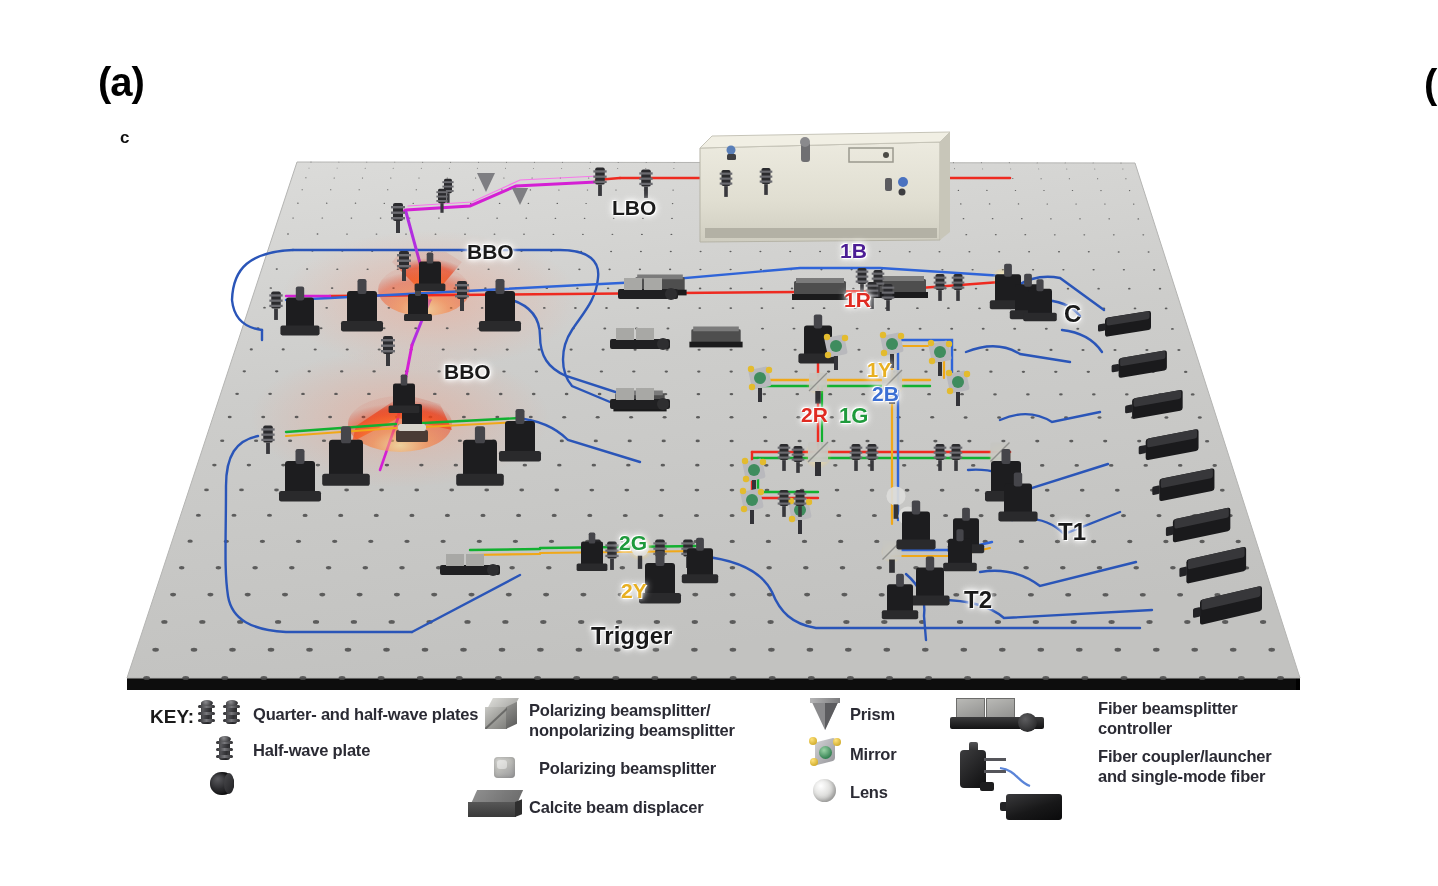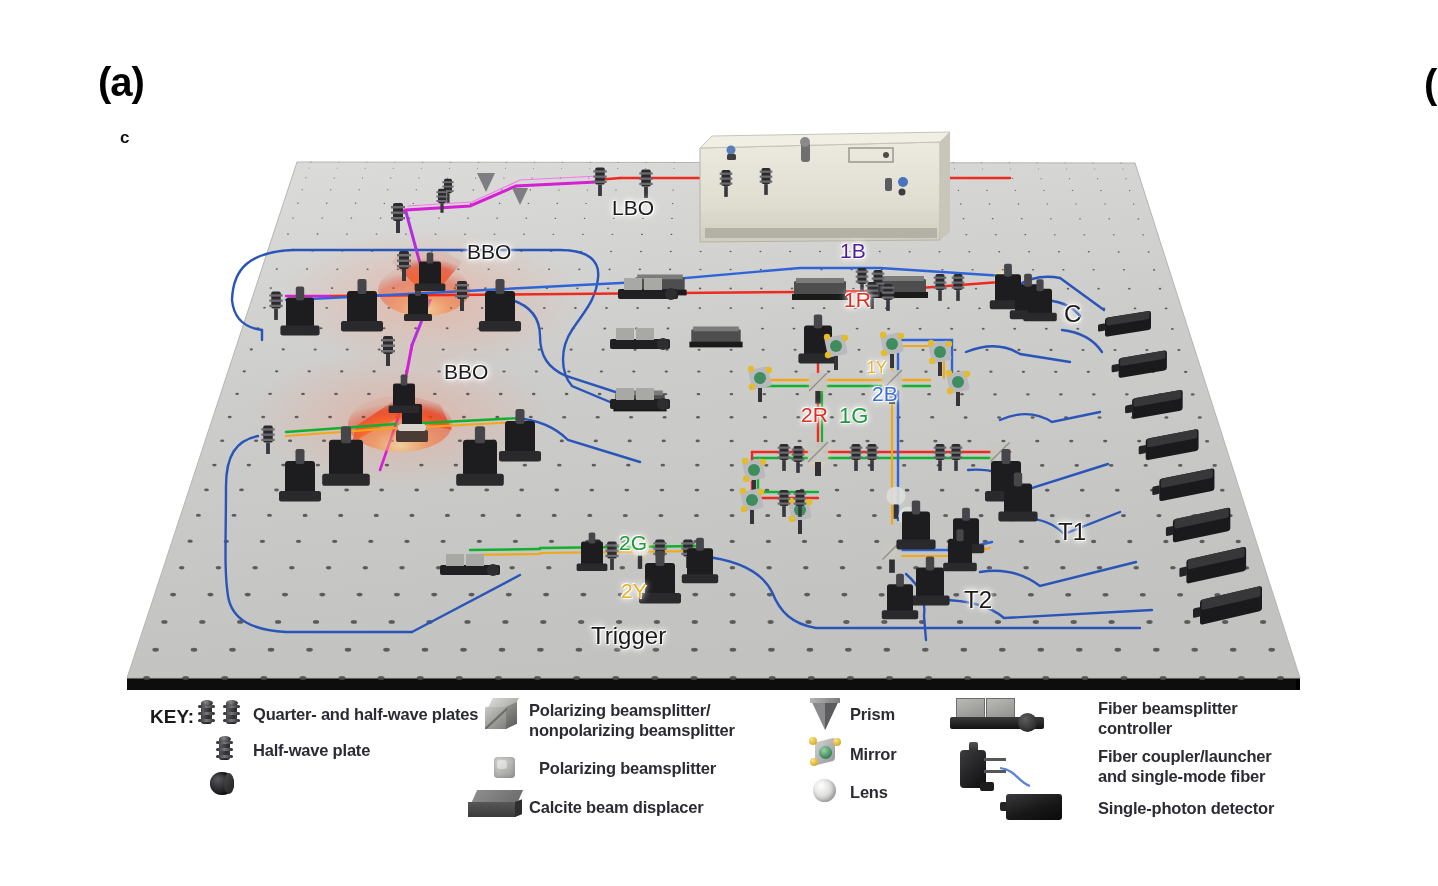--- a/index.html
+++ b/index.html
@@ -11,21 +11,21 @@
   #panel-label{position:absolute;left:98px;top:60px;font-size:40px;font-weight:bold;
                letter-spacing:-1px;color:#000;}
   #sub-letter{position:absolute;left:120px;top:128px;font-size:17px;font-weight:bold;color:#111;}
   #panel-b-edge{position:absolute;left:1424px;top:62px;font-size:40px;font-weight:bold;color:#000;}
 
   
   #stage{position:absolute;left:0;top:0;width:1438px;height:886px;}
   svg.layer{position:absolute;left:0;top:0;width:1438px;height:886px;overflow:visible;}
 
   
-  .ann{position:absolute;font-weight:normal;white-space:nowrap;
+  .ann{position:absolute;font-weight:bold;white-space:nowrap;
        font-family:"Liberation Sans",sans-serif;
        text-shadow:0 0 4px #fff,0 0 7px #fff,0 0 10px #fff,1px 1px 0 #fff,-1px -1px 0 #fff;padding-left:12px;}
 
   
   #key{position:absolute;left:150px;top:694px;width:1190px;height:140px;}
   .key-word{position:absolute;font-size:19px;font-weight:bold;color:#1a1a1a;}
   .key-text{position:absolute;font-size:16.5px;color:#2b2b34;line-height:20px;
             font-weight:bold;letter-spacing:-0.2px;}
   .key-ico{position:absolute;}
 
@@ -1431,21 +1431,21 @@
       </g>
 </svg>
 
 <div id="annotation-layer">
       <div class="ann" style="left: 600px; top: 196px; font-size: 21px; color: rgb(26, 26, 26);">LBO</div>
       <div class="ann" style="left: 455px; top: 240px; font-size: 21px; color: rgb(26, 26, 26);">BBO</div>
       <div class="ann" style="left: 432px; top: 360px; font-size: 21px; color: rgb(26, 26, 26);">BBO</div>
       <div class="ann" style="left: 828px; top: 239px; font-size: 21px; color: #4c1d95;">1B</div>
       <div class="ann" style="left: 832px; top: 288px; font-size: 21px; color: rgb(224, 43, 34);">1R</div>
       <div class="ann" style="left: 1052px; top: 300px; font-size: 24px; color: rgb(26, 26, 26);">C</div>
-      <div class="ann" style="left: 855px; top: 359px; font-size: 16px; color: rgb(232, 176, 34);">1Y</div>
+      <div class="ann" style="left: 855px; top: 359px; font-size: 20px; color: rgb(232, 176, 34);">1Y</div>
       <div class="ann" style="left: 860px; top: 382px; font-size: 21px; color: rgb(59, 111, 212);">2B</div>
       <div class="ann" style="left: 789px; top: 403px; font-size: 21px; color: rgb(224, 43, 34);">2R</div>
       <div class="ann" style="left: 827px; top: 403px; font-size: 22px; color: rgb(31, 154, 60);">1G</div>
       <div class="ann" style="left: 607px; top: 531px; font-size: 21px; color: rgb(31, 154, 60);">2G</div>
       <div class="ann" style="left: 609px; top: 579px; font-size: 21px; color: rgb(232, 176, 34);">2Y</div>
       <div class="ann" style="left: 1046px; top: 518px; font-size: 24px; color: rgb(26, 26, 26);">T1</div>
       <div class="ann" style="left: 952px; top: 586px; font-size: 24px; color: rgb(26, 26, 26);">T2</div>
       <div class="ann" style="left: 579px; top: 622px; font-size: 24px; color: rgb(26, 26, 26);">Trigger</div>
     </div>
 
@@ -1574,14 +1574,13 @@
   </div>
   <div class="key-text" style="left:948px;top:52px;width:260px;white-space:pre-line;">Fiber coupler/launcher
 and single-mode fiber</div>
 
   <div class="key-ico" style="left:850px;top:100px;">
     <div class="spd">
         <div class="nub"></div>
         <div class="box"></div>
       </div>
   </div>
-  <div class="key-text" style="left:948px;top:104px;width:300px;">Single-photon detector</div>
 </div>
 
 </body></html>

